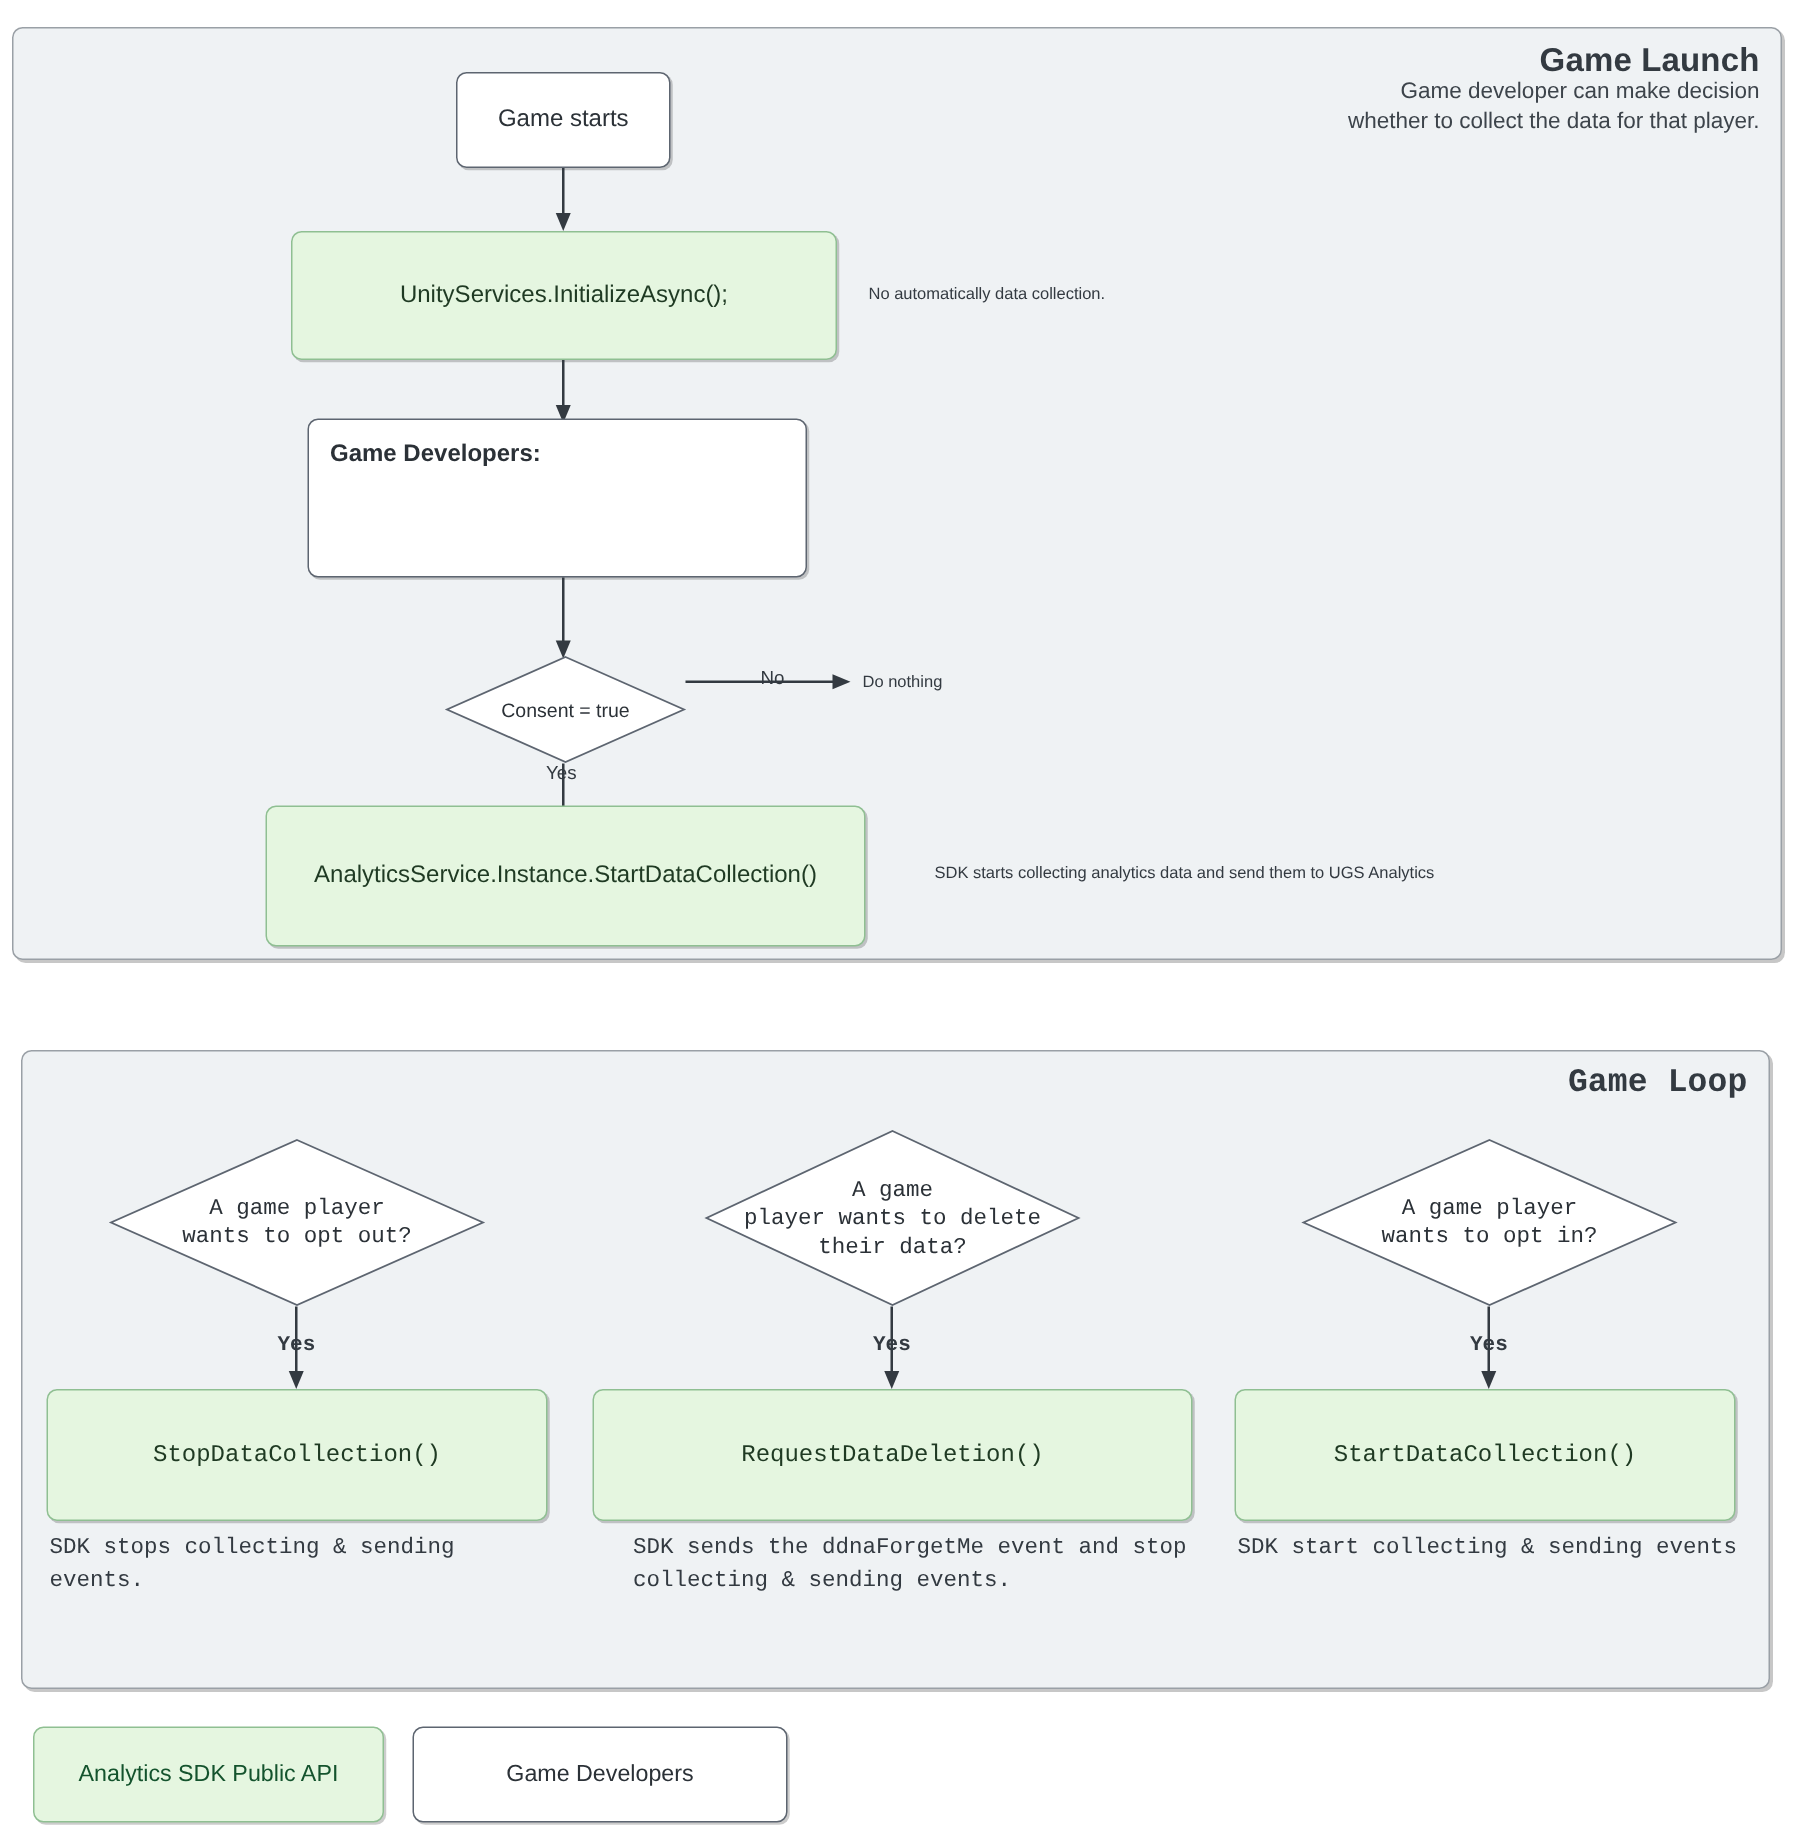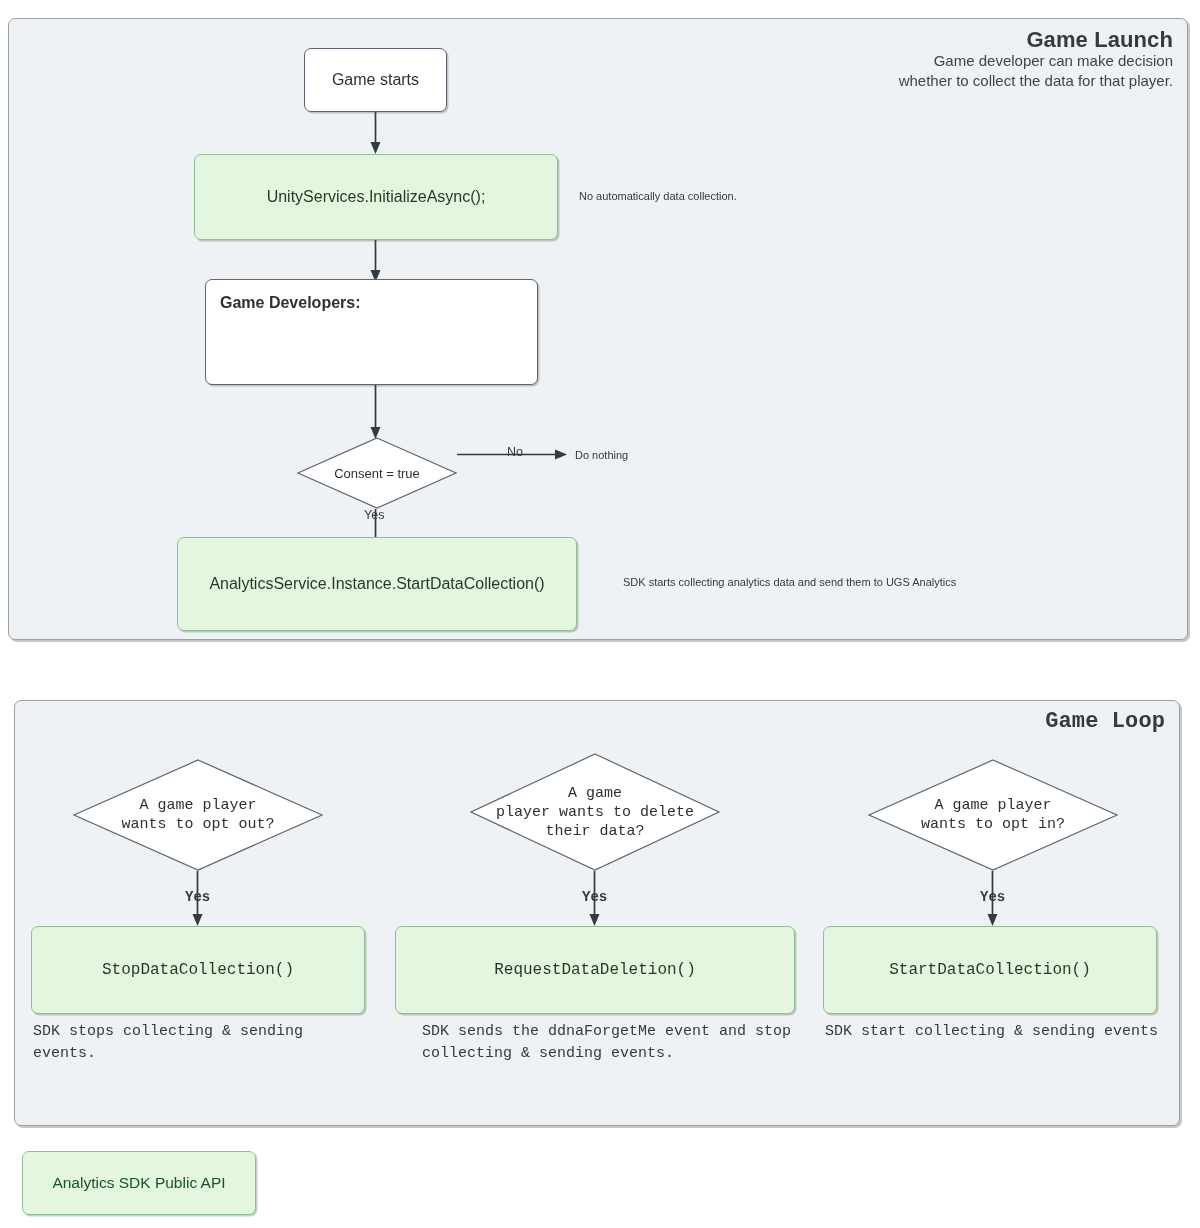--- a/index.html
+++ b/index.html
@@ -319,14 +319,17 @@
 
     <div class="caption" style="left:810px; top:320px; width:340px;">
       <span>SDK start collecting &amp; sending events</span>
     </div>
   </div>
 
   <div class="legend-item green" style="left:22px; top:1151px; width:234px; height:64px;">
     <span>Analytics SDK Public API</span>
   </div>
 
+  <div class="legend-item white" style="left:275px; top:1151px; width:250px; height:64px;">
+    <span>Game Developers</span>
+  </div>
 
 </div>
 
 </body></html>

